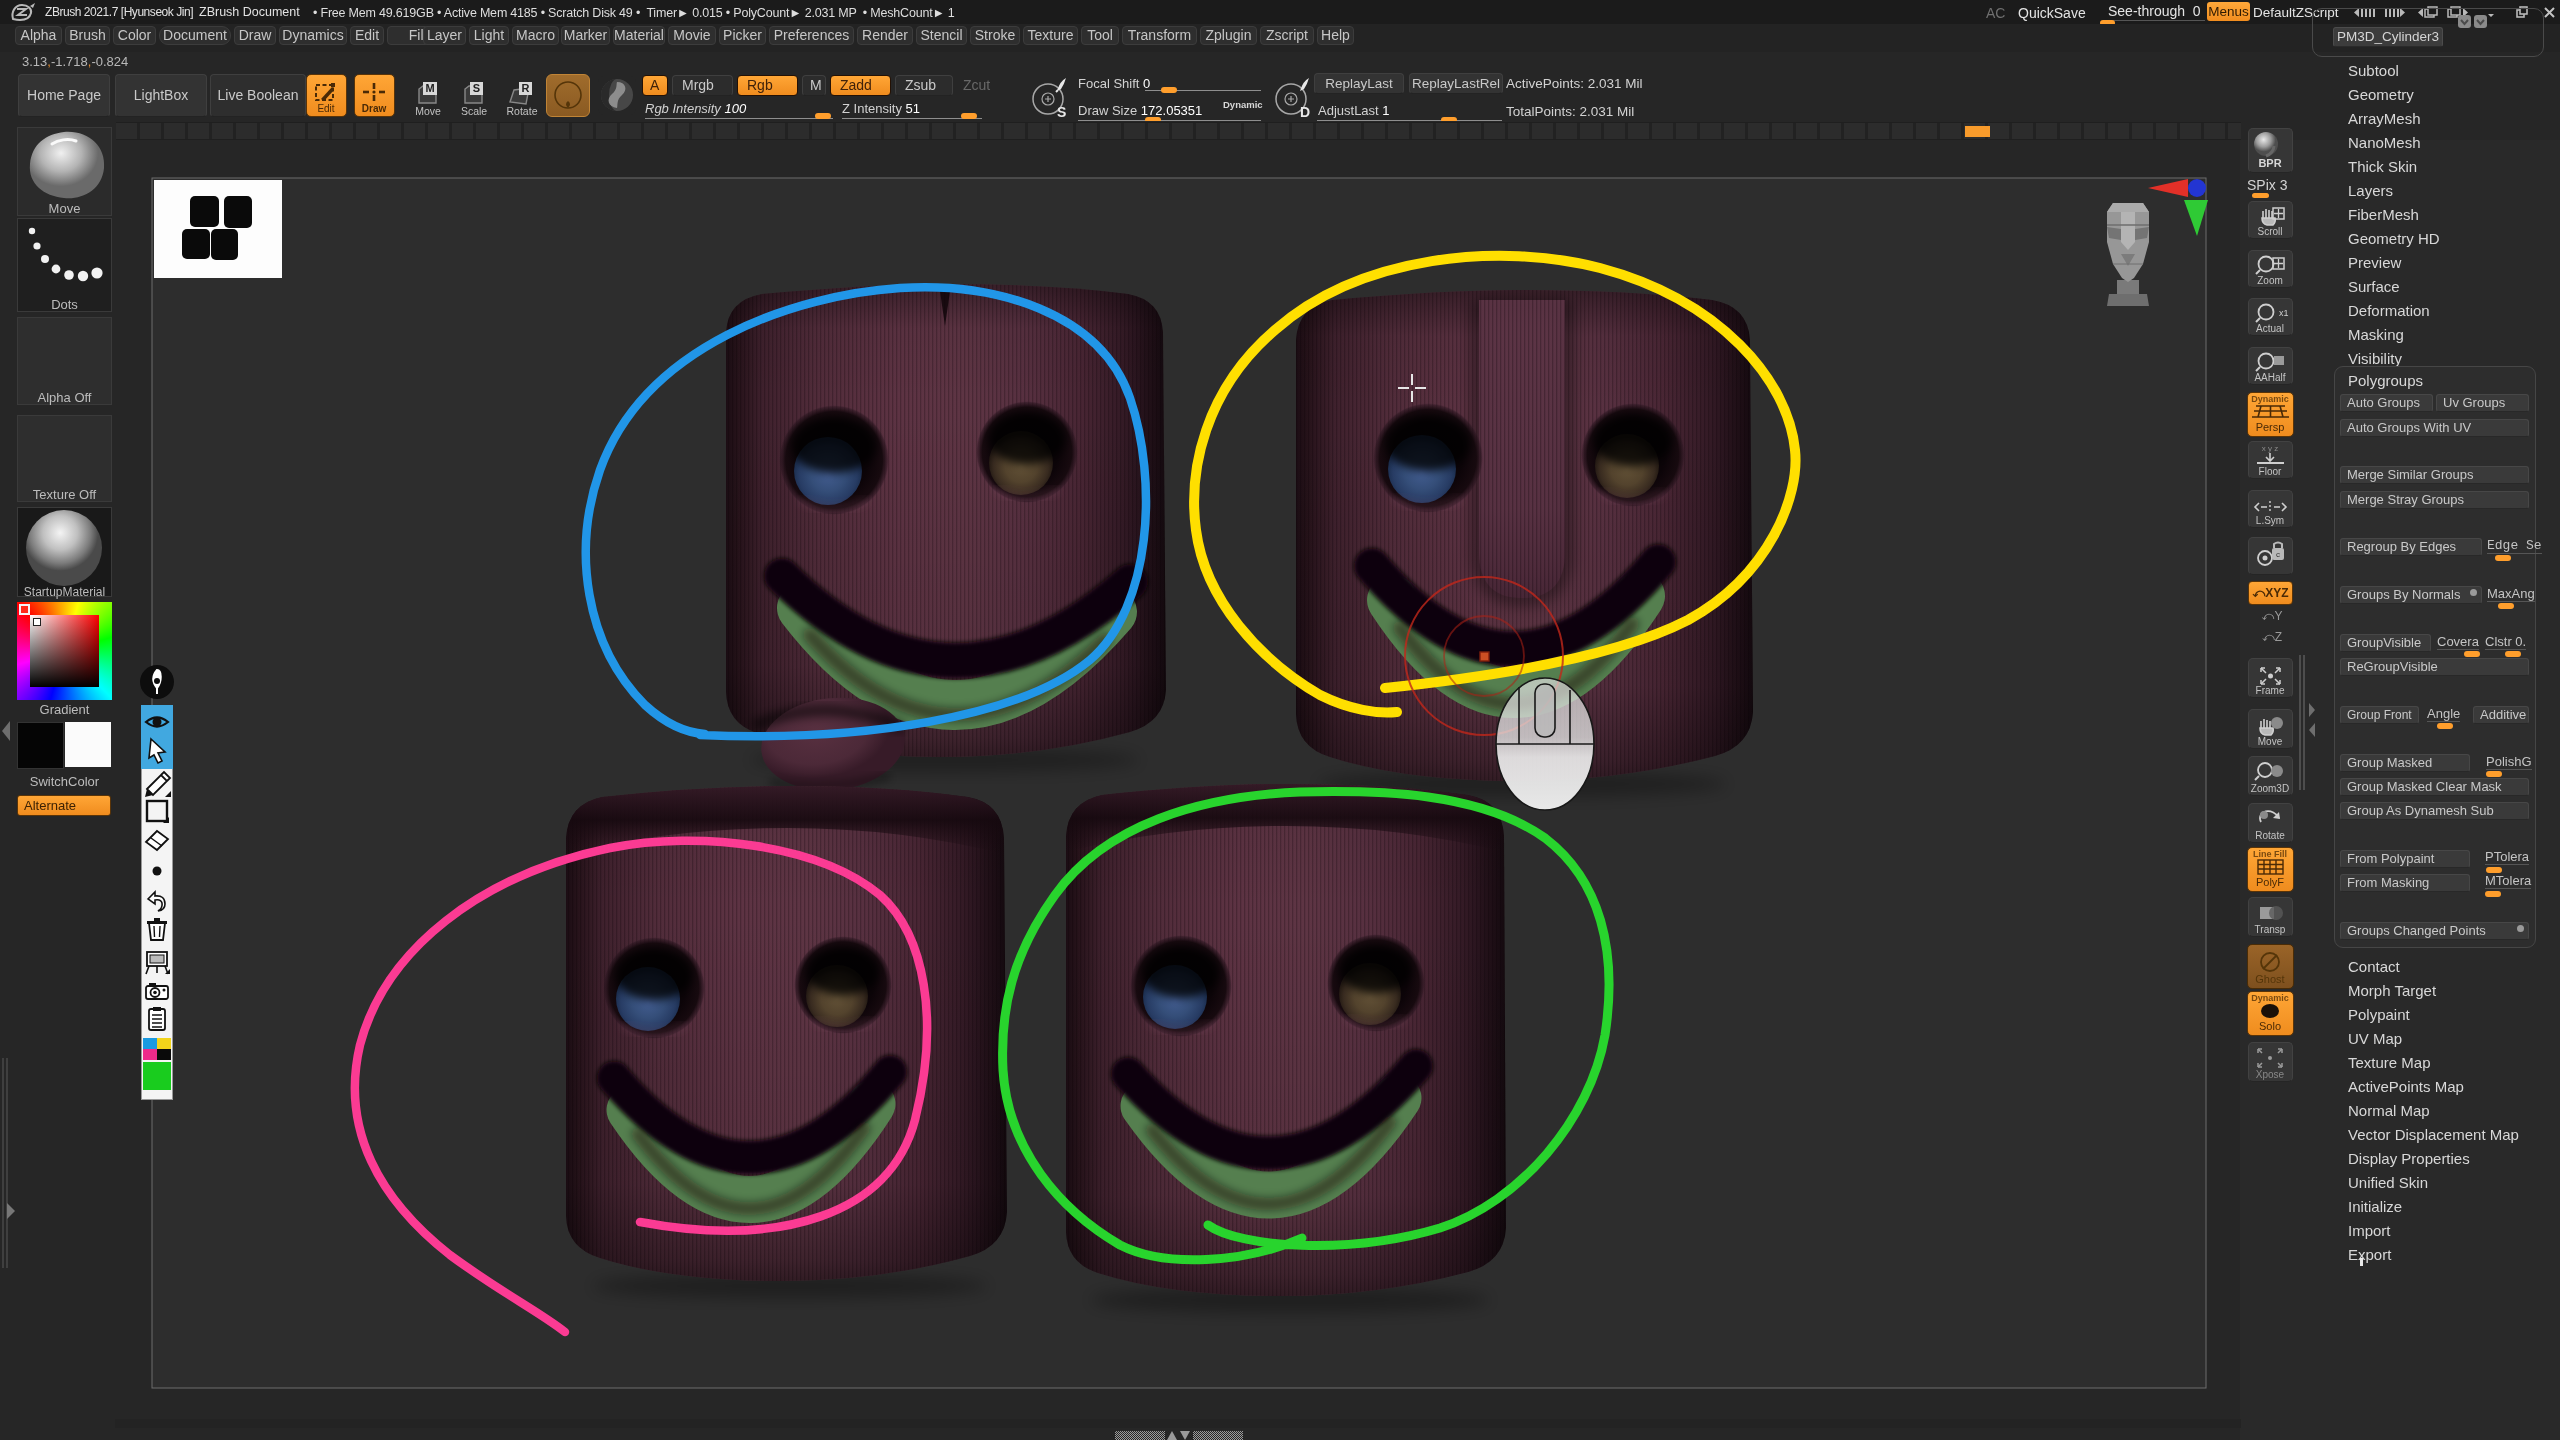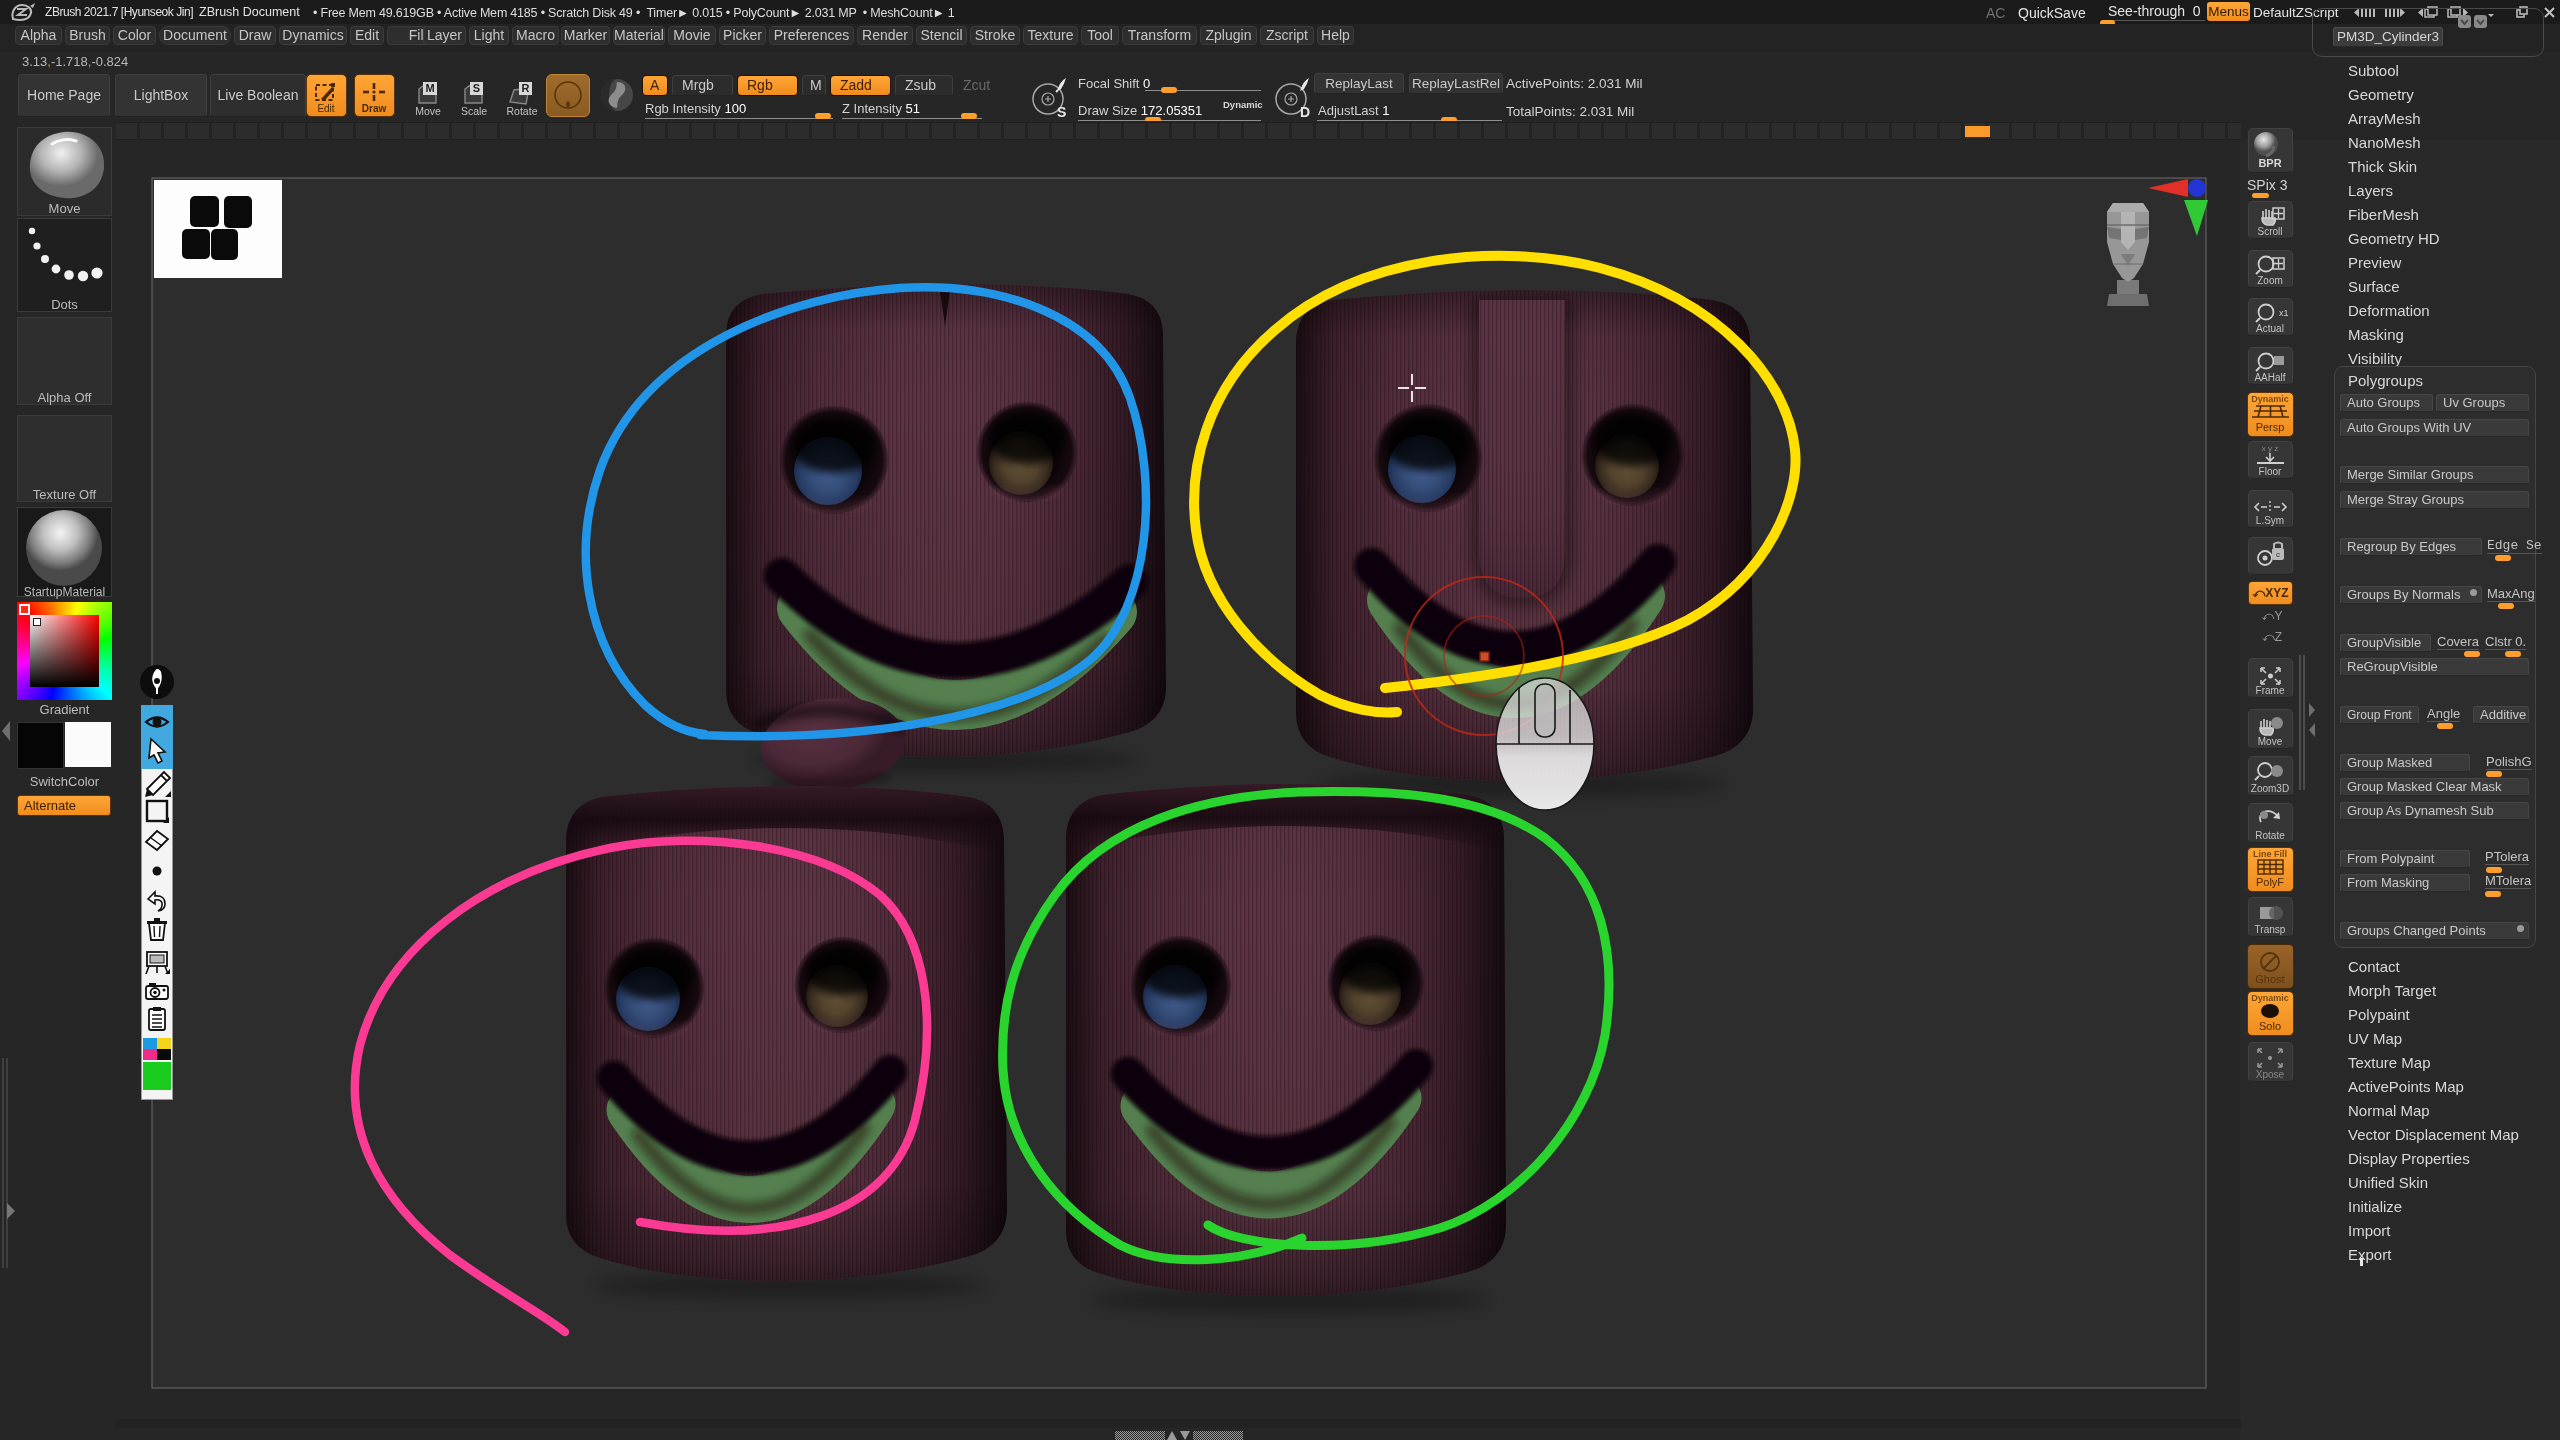--- a/index.html
+++ b/index.html
@@ -151,21 +151,21 @@
         <path d="M19 6 C28 6 30 14 24 19 C18 24 20 30 19 32 C10 31 8 23 14 18 C20 13 18 8 19 6 Z" fill="#9a9a9a" opacity="0.85"></path>
       </svg>
 </div>
 <div class="abs" style="left:642px;top:75px;width:26px;height:21px;background:linear-gradient(#ffa636,#f08c1e);border:1.5px solid #241104;border-radius:4px;color:#40220a;font-size:14px;text-align:left;padding-left:7px;line-height:18px;box-sizing:border-box;">A</div>
 <div class="btn" style="left:672px;top:75px;width:61px;height:21px;font-size:14px;line-height:19px;text-align:left;padding-left:9px;background:#2c2c2c;">Mrgb</div>
 <div class="abs" style="left:737px;top:75px;width:61px;height:21px;background:linear-gradient(#ffa636,#f08c1e);border:1.5px solid #241104;border-radius:4px;color:#40220a;font-size:14px;text-align:left;padding-left:9px;line-height:18px;box-sizing:border-box;">Rgb</div>
 <div class="btn" style="left:802px;top:75px;width:24px;height:21px;font-size:14px;line-height:19px;text-align:left;padding-left:7px;background:#2c2c2c;">M</div>
 <div class="abs" style="left:830px;top:75px;width:61px;height:21px;background:linear-gradient(#ffa636,#f08c1e);border:1.5px solid #241104;border-radius:4px;color:#40220a;font-size:14px;text-align:left;padding-left:9px;line-height:18px;box-sizing:border-box;">Zadd</div>
 <div class="btn" style="left:895px;top:75px;width:58px;height:21px;font-size:14px;line-height:19px;text-align:left;padding-left:9px;background:#2c2c2c;">Zsub</div>
 <div class="lbl" style="left:963px;top:77px;color:#686868;font-size:14px;">Zcut</div>
-<div class="lbl" style="left:645px;top:101px;font-size:13px;">Rgb Intensity <span style="color:#fff">100</span></div>
+<div class="lbl" style="left:645px;top:101px;font-size:13px;font-style:italic;">Rgb Intensity <span style="color:#fff">100</span></div>
 <div class="track" style="left:645px;top:118px;width:188px;"></div>
 <div class="pill" style="left:815px;top:113px;"></div>
 <div class="lbl" style="left:842px;top:101px;font-size:13px;">Z Intensity <span style="color:#fff">51</span></div>
 <div class="track" style="left:842px;top:118px;width:140px;"></div>
 <div class="pill" style="left:961px;top:113px;"></div>
 <svg class="abs" style="left:1031px;top:73px;" width="40" height="52" viewBox="0 0 40 52">
   <circle cx="17" cy="26" r="15" fill="none" stroke="#a8a8a8" stroke-width="1.5"></circle>
       <circle cx="17" cy="26" r="6" fill="none" stroke="#a8a8a8" stroke-width="1.2"></circle>
       <path d="M14 26 L20 26 M17 23 L17 29" stroke="#a8a8a8" stroke-width="1.2"></path>
       <path d="M26 18 Q29 8 35 5 Q33 12 30 16 Z" fill="#e8e8e8"></path>

